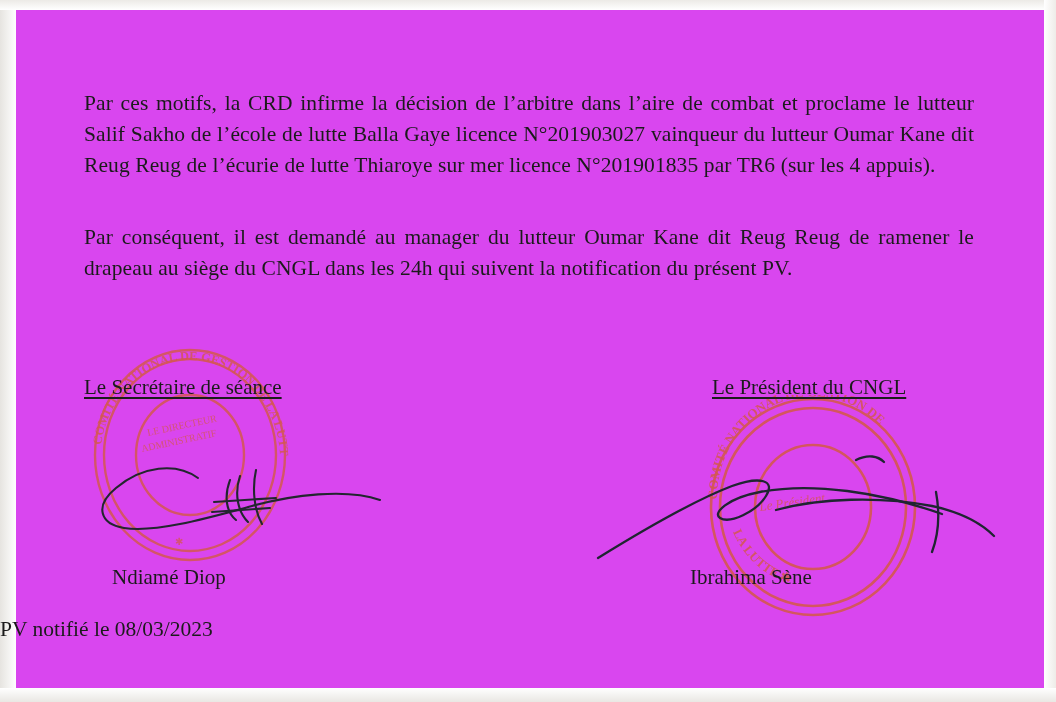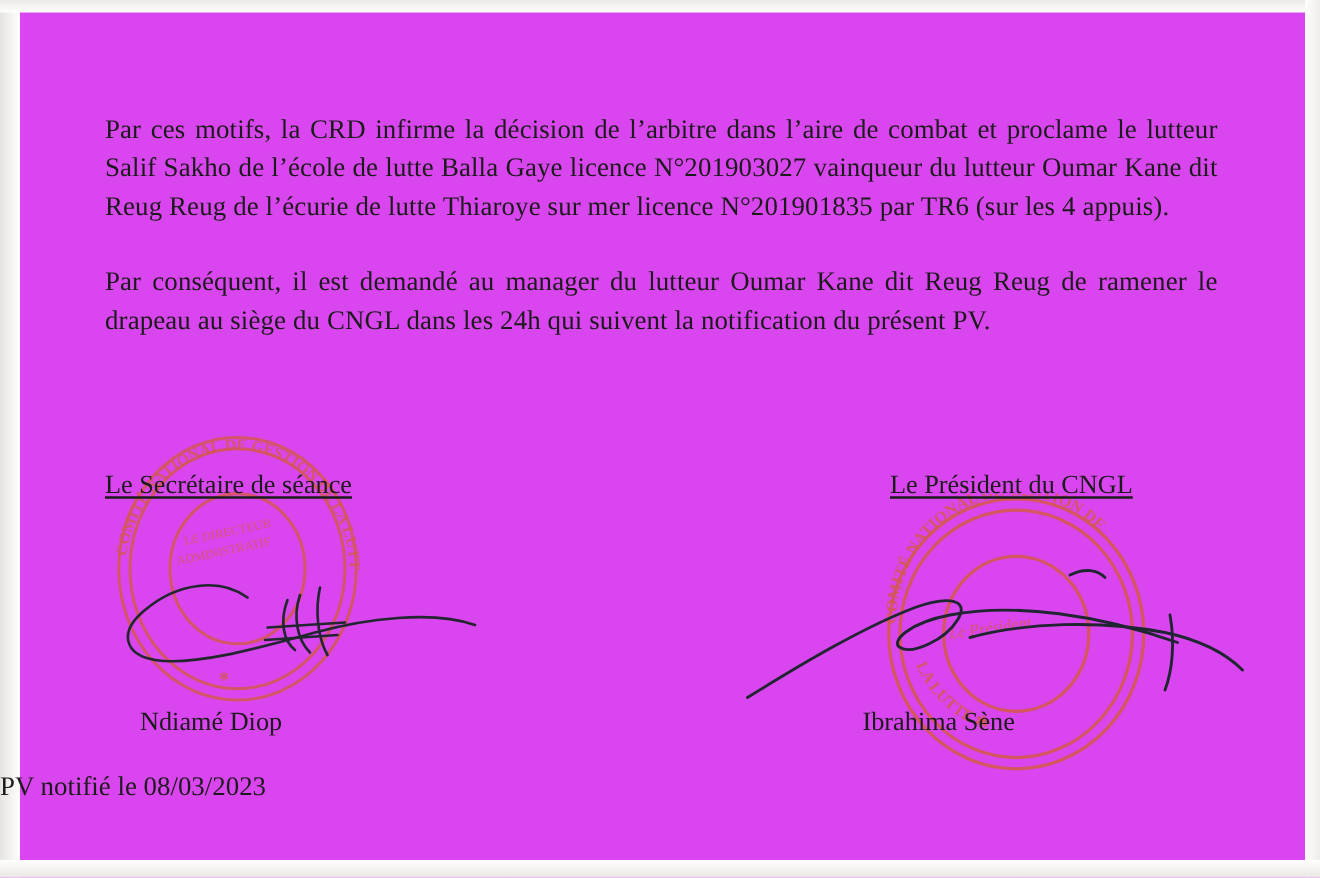--- a/index.html
+++ b/index.html
@@ -51,21 +51,21 @@
     text-align: justify;
     letter-spacing: 0.1px;
   }
   #para-1 {
     left: 84px;
     top: 88px;
     width: 890px;
   }
   #para-2 {
     left: 84px;
-    top: 210px;
+    top: 222px;
     width: 890px;
   }
 
   .sig-block {
     position: absolute;
   }
   .sig-title {
     font-size: 21px;
     color: #1b1b1b;
     text-decoration: underline;

